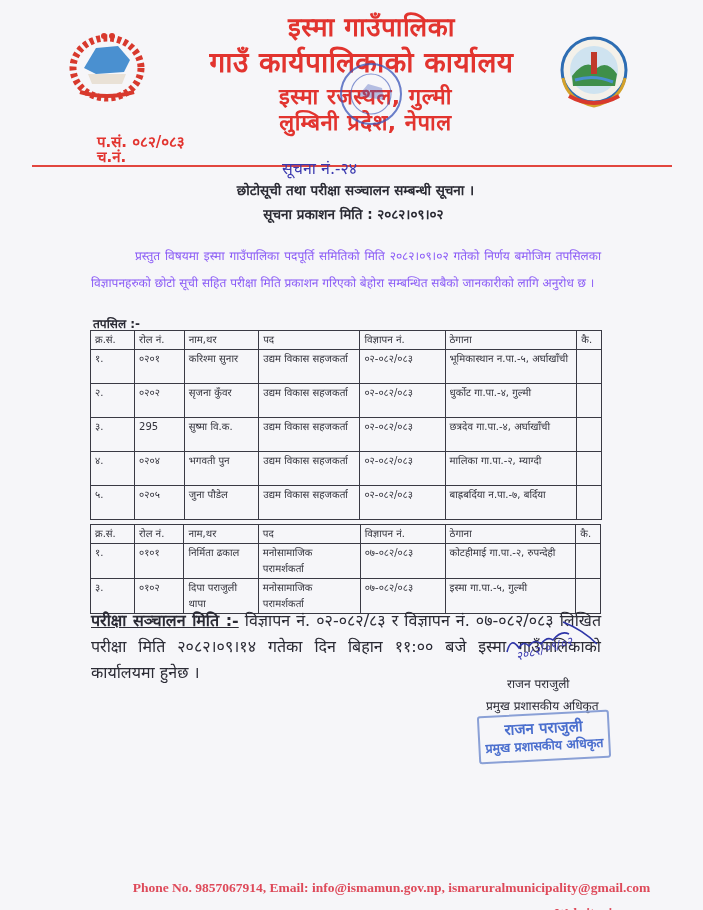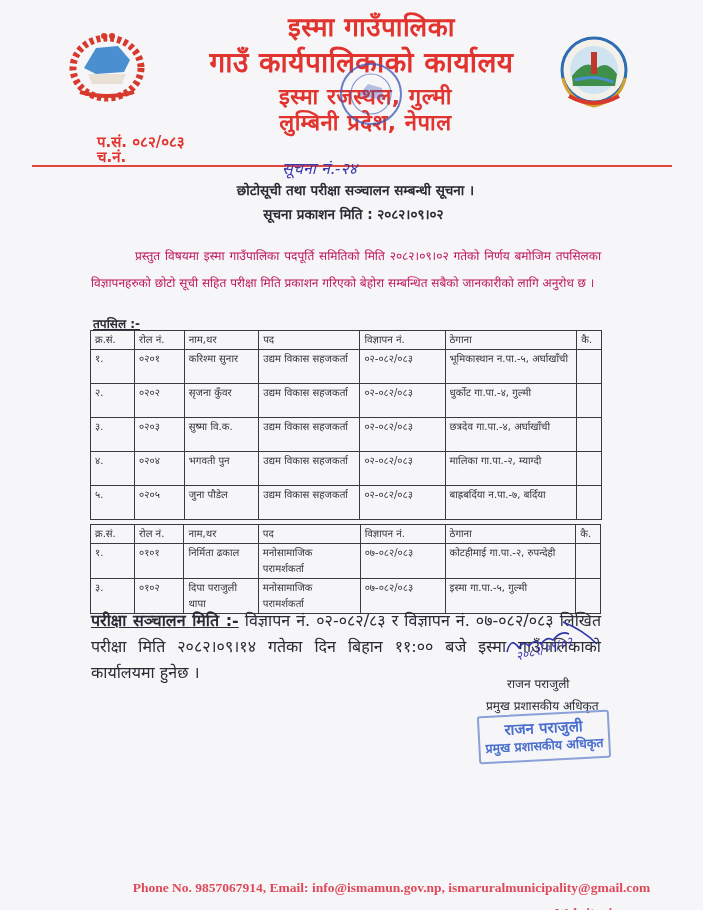--- a/index.html
+++ b/index.html
@@ -38,38 +38,38 @@
     left: 97px; color: #e2342f; font-weight: bold; font-size: 15px;
   }
   #ref1 { top: 131px; }
   #ref2 { top: 146px; }
 
   .red-rule {
     left: 32px; top: 165px; width: 640px; height: 2px; background: #e2463f;
   }
 
   .handwritten-no {
-    left: 282px; top: 157px; font-size: 16px; color: #3b3ab0; font-style: italic;
+    left: 282px; top: 157px; font-size: 16px; color: #3b3ab0; 
     font-family: "DejaVu Serif", serif;
   }
 
   .title {
     left: 0; width: 703px; text-align: center; font-weight: bold; font-size: 13.5px; color: #2a2a33;
   }
   #title1 { top: 181px; left: 4px; }
   #title2 { top: 205px; left: 2px; }
 
   .para {
     left: 91px; top: 243px; width: 510px; font-size: 12px; line-height: 27px;
-    text-align: justify; color: #be185d;
+    text-align: justify; color: #8b5cf6;
   }
   .para .indent { display: inline-block; width: 44px; }
 
   .tapsil {
-    left: 93px; top: 315px; font-weight: bold; font-size: 12px; text-decoration: underline;
+    left: 93px; top: 315px; font-weight: bold; font-size: 12px; 
   }
 
   table.grid {
     position: absolute; border-collapse: collapse; font-size: 10px; color: #33333c;
   }
   table.grid td, table.grid th {
     border: 1px solid #3a3a44; padding: 1px 4px; vertical-align: top; font-weight: normal; text-align: left;
     line-height: 16px;
   }
   #t1 { left: 90px; top: 330px; width: 512px; }
@@ -187,21 +187,21 @@
         <td>२.</td>
         <td>०२०२</td>
         <td>सृजना कुँवर</td>
         <td>उद्यम विकास सहजकर्ता</td>
         <td>०२-०८२/०८३</td>
         <td>धुर्कोट गा.पा.-४, गुल्मी</td>
         <td></td>
       </tr>
       <tr>
         <td>३.</td>
-        <td>०२०३</td>
+        <td>295</td>
         <td>सुष्मा वि.क.</td>
         <td>उद्यम विकास सहजकर्ता</td>
         <td>०२-०८२/०८३</td>
         <td>छत्रदेव गा.पा.-४, अर्घाखाँची</td>
         <td></td>
       </tr>
       <tr>
         <td>४.</td>
         <td>०२०४</td>
         <td>भगवती पुन</td>

